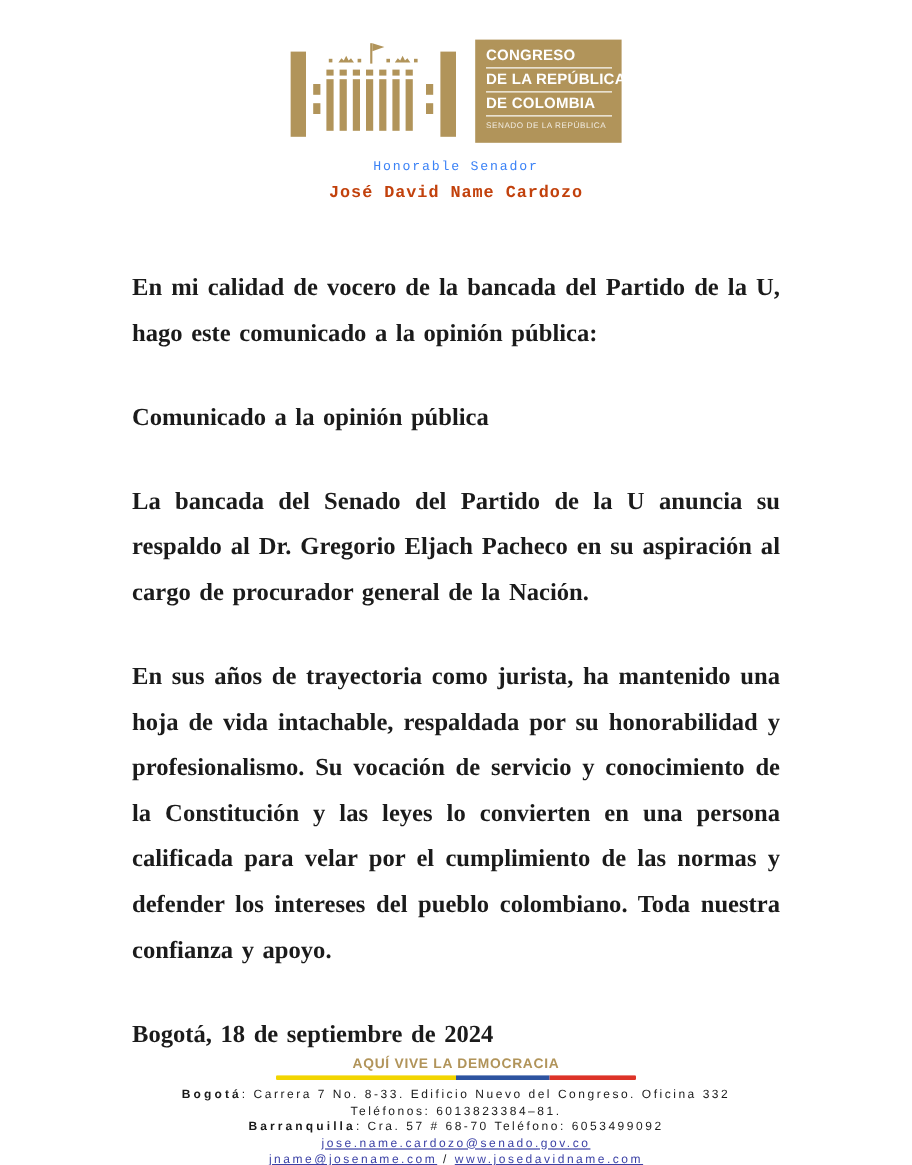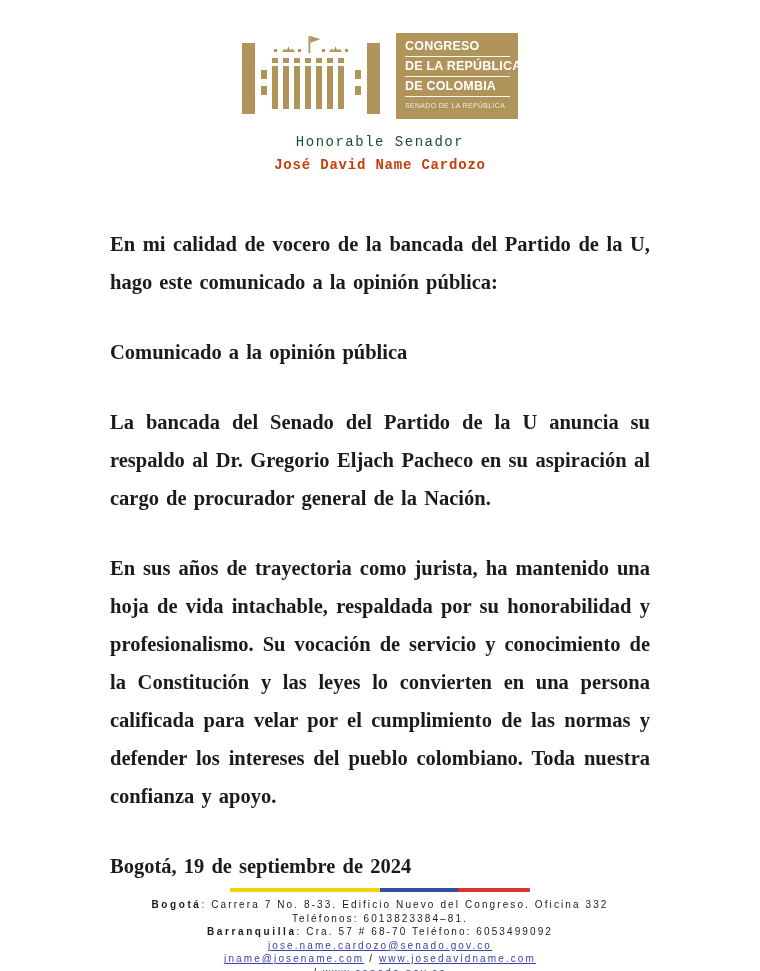--- a/index.html
+++ b/index.html
@@ -38,21 +38,21 @@
     white-space:nowrap;
   }
   .logo-sub{
     font-size:6.8px;letter-spacing:.45px;
     color:rgba(255,255,255,.82);
     padding-top:2px;white-space:nowrap;
   }
   .honorific{
     margin-top:15px;
     font-family:"Liberation Mono", monospace;
-    font-size:14px;letter-spacing:1.5px;color:#14532d;
+    font-size:11px;letter-spacing:1.5px;color:#3b82f6;
   }
   .senator-name{
     margin-top:7px;
     font-family:"Liberation Mono", monospace;
     font-size:14px;font-weight:bold;letter-spacing:.8px;color:#c2410c;
   }
   
   .body-text{
     padding:0 76px;
     margin-top:52px;
@@ -151,24 +151,25 @@
     </div>
     <div class="honorific">Honorable Senador</div>
     <div class="senator-name">José David Name Cardozo</div>
   </header>
 
   <main class="body-text">
     <p class="para">En mi calidad de vocero de la bancada del Partido de la U, hago este comunicado a la opinión pública:</p>
     <p class="para">Comunicado a la opinión pública</p>
     <p class="para">La bancada del Senado del Partido de la U anuncia su respaldo al Dr. Gregorio Eljach Pacheco en su aspiración al cargo de procurador general de la Nación.</p>
     <p class="para">En sus años de trayectoria como jurista, ha mantenido una hoja de vida intachable, respaldada por su honorabilidad y profesionalismo. Su vocación de servicio y conocimiento de la Constitución y las leyes lo convierten en una persona calificada para velar por el cumplimiento de las normas y defender los intereses del pueblo colombiano. Toda nuestra confianza y apoyo.</p>
-    <p class="para date-line">Bogotá, 19 de septiembre de 2024</p>
+    <p class="para date-line">Bogotá, 18 de septiembre de 2024</p>
   </main>
 
   <footer class="page-footer">
+    <div class="slogan">AQUÍ VIVE LA DEMOCRACIA</div>
     <div class="flagbar">
       <span class="flag-yellow" style="background: rgb(242, 213, 0);"></span>
       <span class="flag-blue" style="background: rgb(45, 83, 160);"></span>
       <span class="flag-red" style="background: rgb(221, 51, 40);"></span>
     </div>
     <div class="addr"><b>Bogotá</b><span>: Carrera 7 No. 8-33. Edificio Nuevo del Congreso. Oficina 332</span></div>
     <div class="addr">Teléfonos: 6013823384–81.</div>
     <div class="addr"><b>Barranquilla</b><span>: Cra. 57 # 68-70 Teléfono: 6053499092</span></div>
     <div class="addr"><a>jose.name.cardozo@senado.gov.co</a></div>
     <div class="addr"><a>jname@josename.com</a> <span class="sep">/</span> <a>www.josedavidname.com</a></div>

